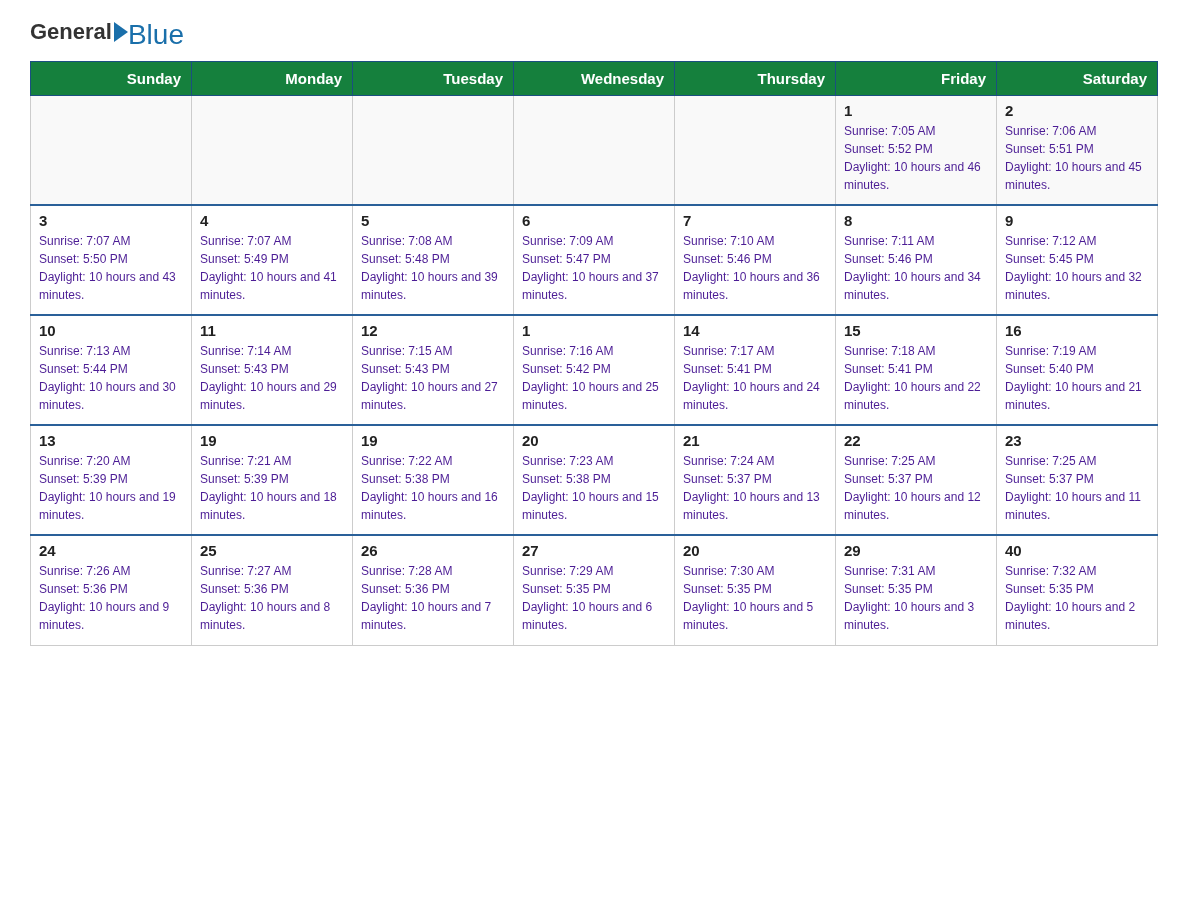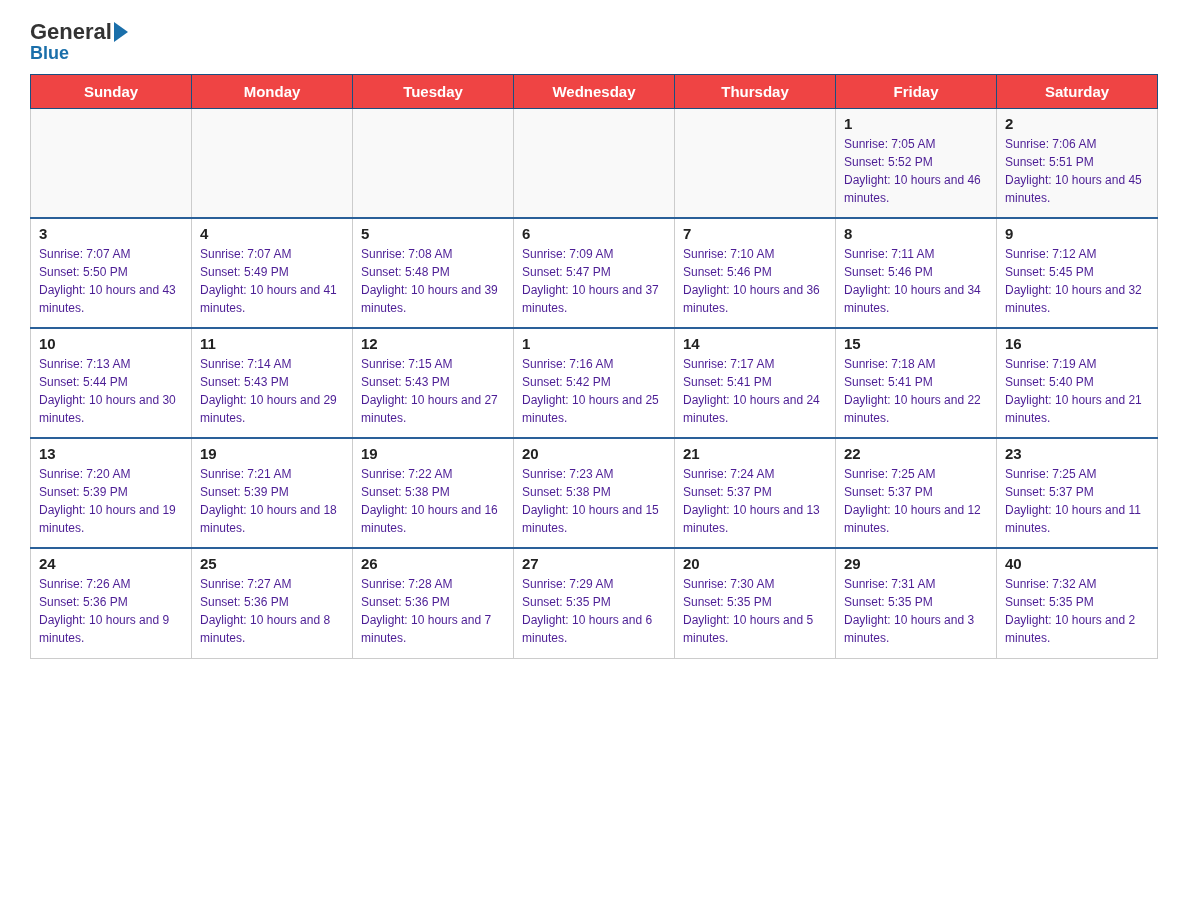--- a/index.html
+++ b/index.html
@@ -10,32 +10,32 @@
       color: #333;
     }
     .header {
       display: flex;
       justify-content: space-between;
       align-items: flex-start;
       margin-bottom: 10px;
     }
     .logo {
       display: flex;
-      flex-direction: column;
+      flex-direction: row;
       align-items: flex-start;
     }
     .logo-general {
       font-size: 22px;
       font-weight: bold;
       color: #333;
       line-height: 1.1;
     }
     .logo-blue {
-      font-size: 18px;
-      font-weight: bold;
+      font-size: 28px;
+      font-weight: normal;
       color: #1a6faa;
       line-height: 1.1;
     }
     .logo-arrow {
       display: inline-block;
       width: 0;
       height: 0;
       border-top: 10px solid transparent;
       border-bottom: 10px solid transparent;
       border-left: 14px solid #1a6faa;
@@ -54,26 +54,26 @@
     .subtitle {
       font-size: 20px;
       color: #555;
     }
     .calendar {
       width: 100%;
       border-collapse: collapse;
       margin-top: 10px;
     }
     .calendar thead tr th {
-      background-color: #ef4444;
+      background-color: #15803d;
       color: #fff;
       padding: 8px 10px;
       font-size: 15px;
       font-weight: bold;
-      text-align: center;
+      text-align: right;
       border: 1px solid #1a4f80;
     }
     .calendar tbody tr td {
       vertical-align: top;
       padding: 6px 8px;
       border: 1px solid #ccc;
       font-size: 12.5px;
       color: #333;
       width: calc(100% / 7);
       min-height: 90px;

